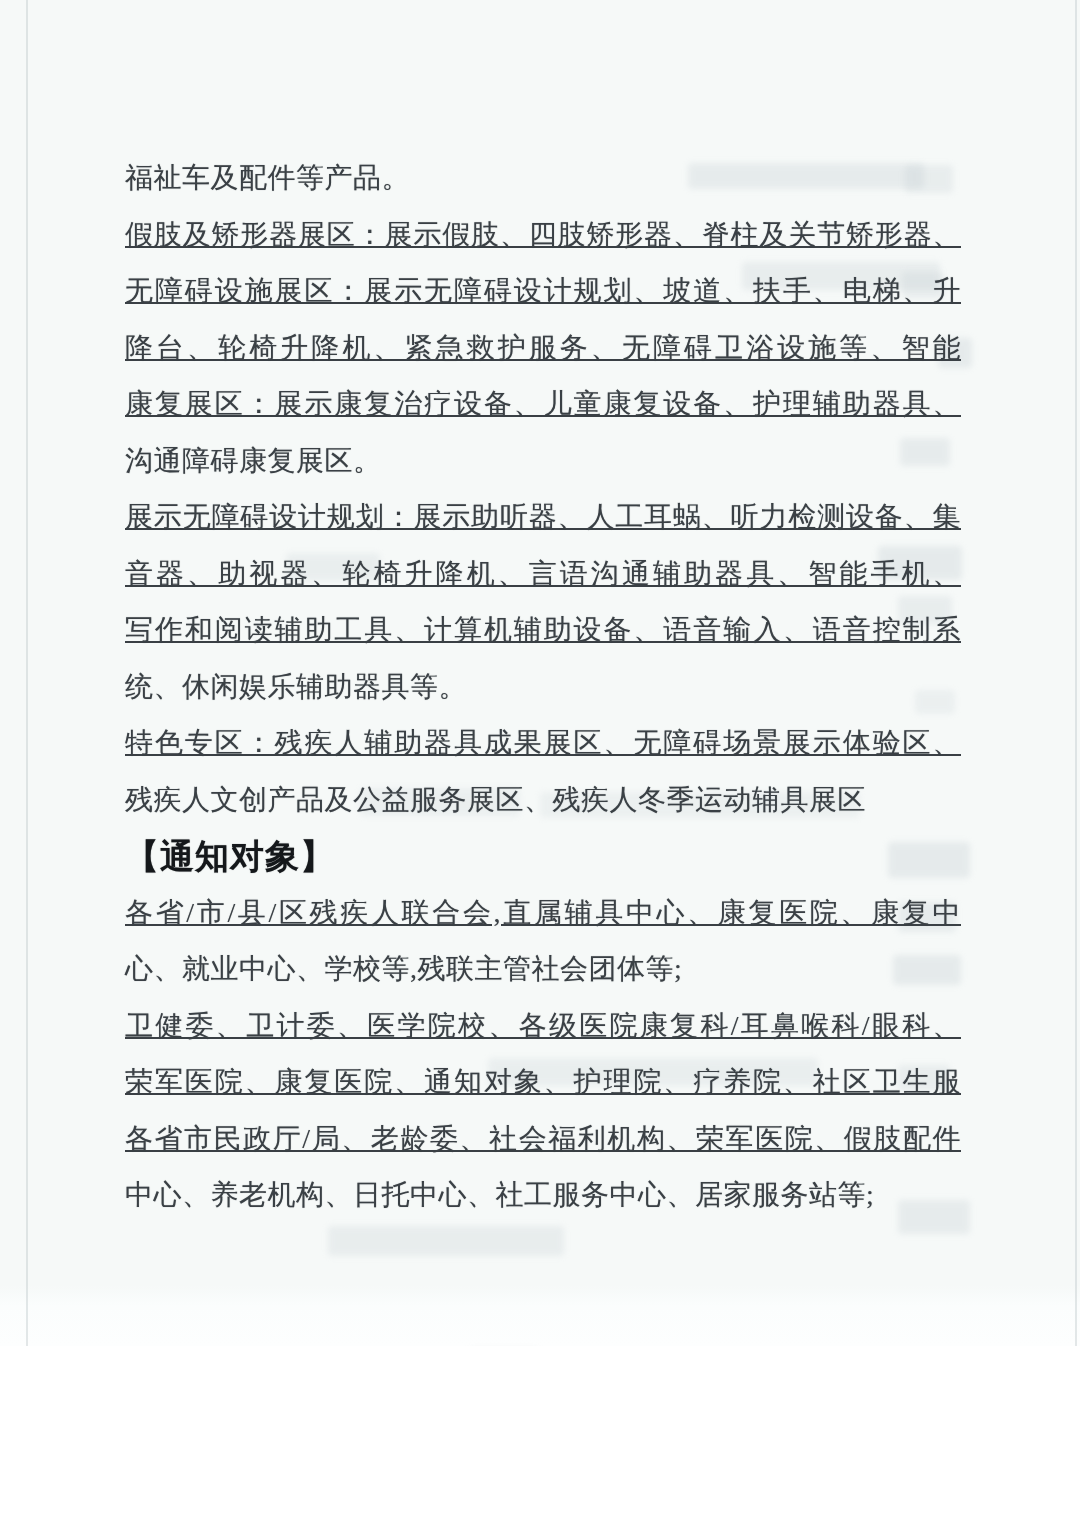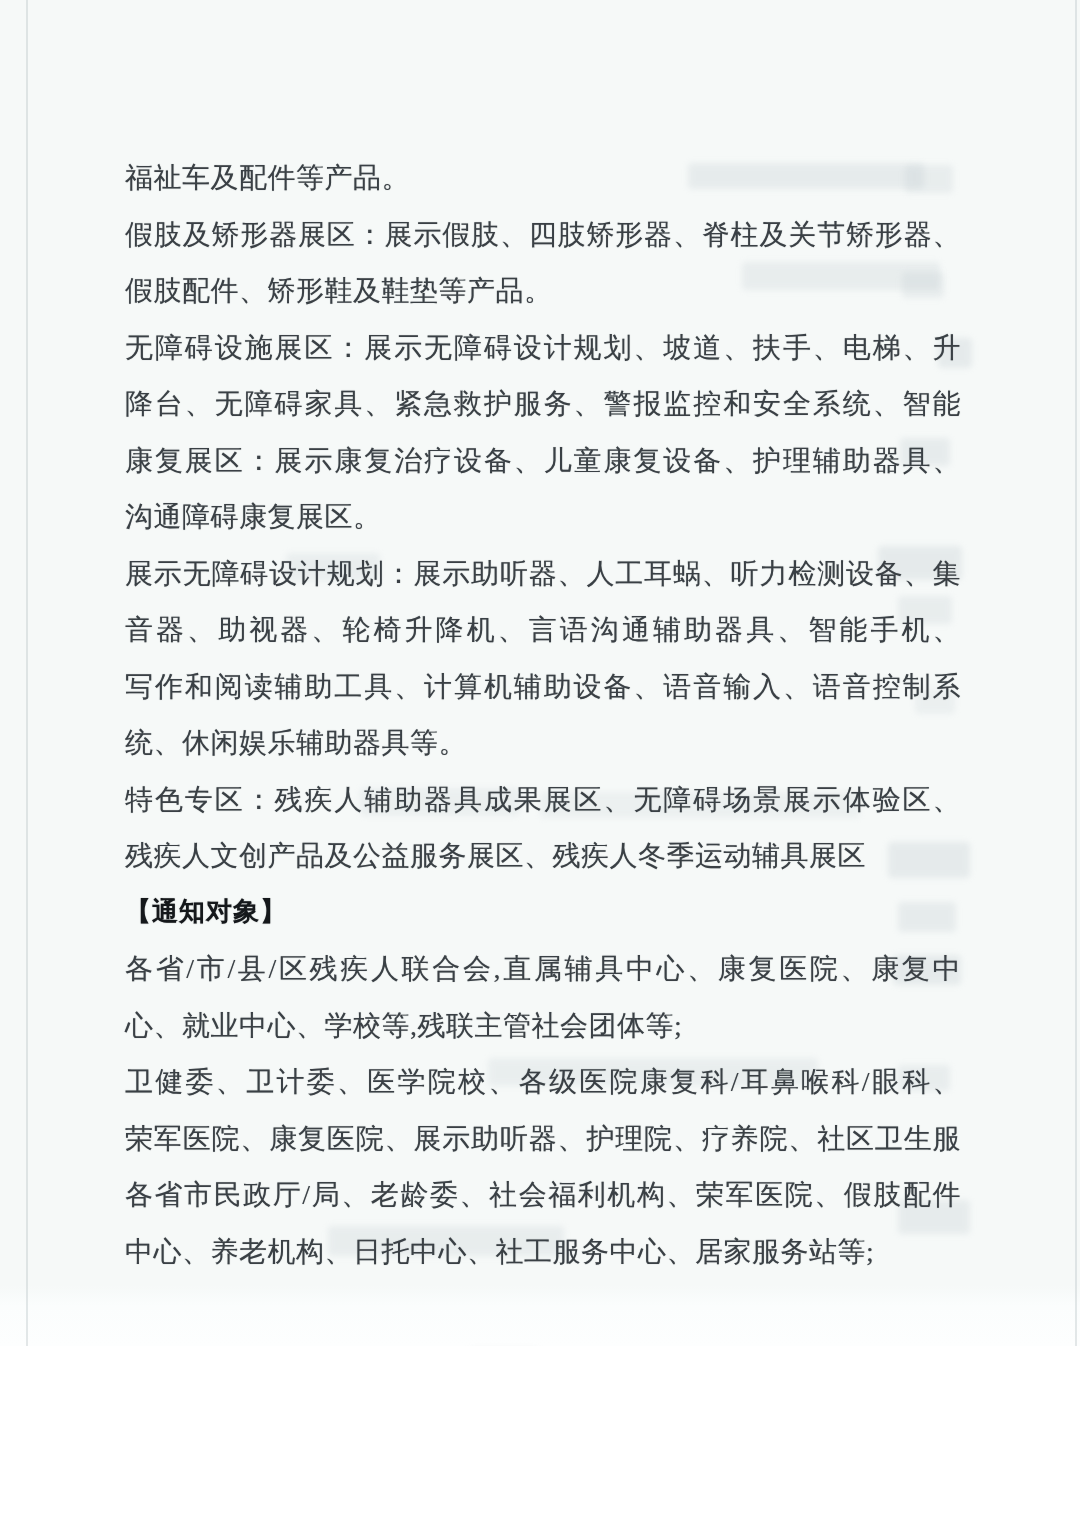--- a/index.html
+++ b/index.html
@@ -39,25 +39,26 @@
     font-size: 28px;
     letter-spacing: 0.5px;
     color: #3a4045;
     text-shadow: 0 0 1px rgba(58,64,69,0.45);
     white-space: nowrap;
     text-align: justify;
   }
   .line.fill {
     text-align-last: justify;
     white-space: normal;
+    text-decoration: underline;
   }
   .line.heading {
-    font-family: Liberation Mono, monospace;
+    font-family: Liberation Sans, sans-serif;
     font-weight: 700;
-    font-size: 26px;
+    font-size: 34px;
     letter-spacing: 1px;
     color: #15181b;
     text-shadow: 0 0 1px rgba(20,24,27,0.55);
   }
 
   
   .ghost {
     position: absolute;
     background: #c0cacf;
     border-radius: 4px;
@@ -89,33 +90,32 @@
   <div class="ghost" style="left:893px; top:955px; width:68px;  height:30px; opacity:.30;"></div>
   <div class="ghost" style="left:488px; top:1058px; width:330px; height:28px; opacity:.22;"></div>
   <div class="ghost" style="left:898px; top:1065px; width:52px; height:26px; opacity:.25;"></div>
   <div class="ghost" style="left:328px; top:1226px; width:236px; height:30px; opacity:.25;"></div>
   <div class="ghost" style="left:898px; top:1200px; width:72px; height:34px; opacity:.28;"></div>
   <div class="ghost" style="left:468px; top:1349px; width:72px; height:24px; opacity:.20;"></div>
 
   <div class="text-block">
     <div class="line">福祉车及配件等产品。</div>
     <div class="line fill">假肢及矫形器展区：展示假肢、四肢矫形器、脊柱及关节矫形器、</div>
-    <div class="line">假肢配件、矫形鞋及鞋垫等产品。</div>
     <div class="line fill">无障碍设施展区：展示无障碍设计规划、坡道、扶手、电梯、升</div>
-    <div class="line fill">降台、无障碍家具、紧急救护服务、警报监控和安全系统、智能</div>
+    <div class="line fill">降台、轮椅升降机、紧急救护服务、无障碍卫浴设施等、智能</div>
     <div class="line fill">康复展区：展示康复治疗设备、儿童康复设备、护理辅助器具、</div>
     <div class="line">沟通障碍康复展区。</div>
     <div class="line fill">展示无障碍设计规划：展示助听器、人工耳蜗、听力检测设备、集</div>
     <div class="line fill">音器、助视器、轮椅升降机、言语沟通辅助器具、智能手机、</div>
     <div class="line fill">写作和阅读辅助工具、计算机辅助设备、语音输入、语音控制系</div>
     <div class="line">统、休闲娱乐辅助器具等。</div>
     <div class="line fill">特色专区：残疾人辅助器具成果展区、无障碍场景展示体验区、</div>
     <div class="line">残疾人文创产品及公益服务展区、残疾人冬季运动辅具展区</div>
     <div class="line heading">【通知对象】</div>
     <div class="line fill">各省/市/县/区残疾人联合会,直属辅具中心、康复医院、康复中</div>
     <div class="line">心、就业中心、学校等,残联主管社会团体等;</div>
     <div class="line fill">卫健委、卫计委、医学院校、各级医院康复科/耳鼻喉科/眼科、</div>
-    <div class="line fill">荣军医院、康复医院、展示助听器、护理院、疗养院、社区卫生服</div>
+    <div class="line fill">荣军医院、康复医院、通知对象、护理院、疗养院、社区卫生服</div>
     <div class="line fill">各省市民政厅/局、老龄委、社会福利机构、荣军医院、假肢配件</div>
     <div class="line">中心、养老机构、日托中心、社工服务中心、居家服务站等;</div>
   </div>
 
 </div>
 
 </body></html>

